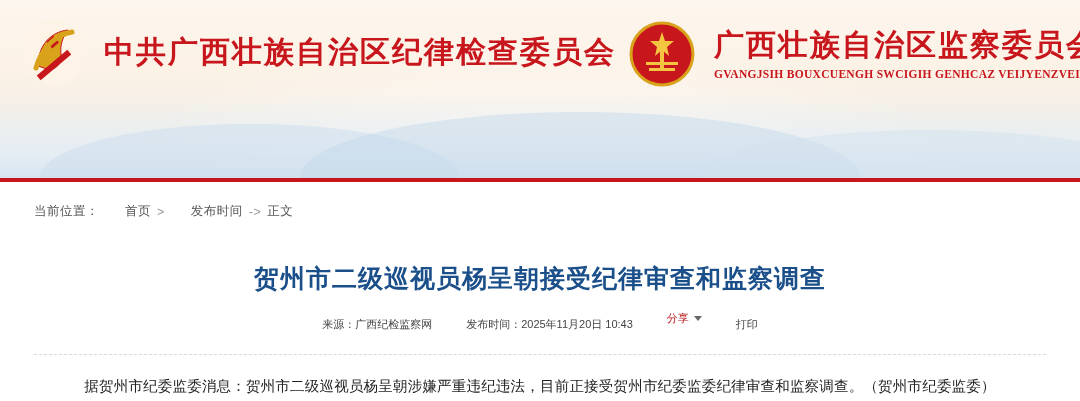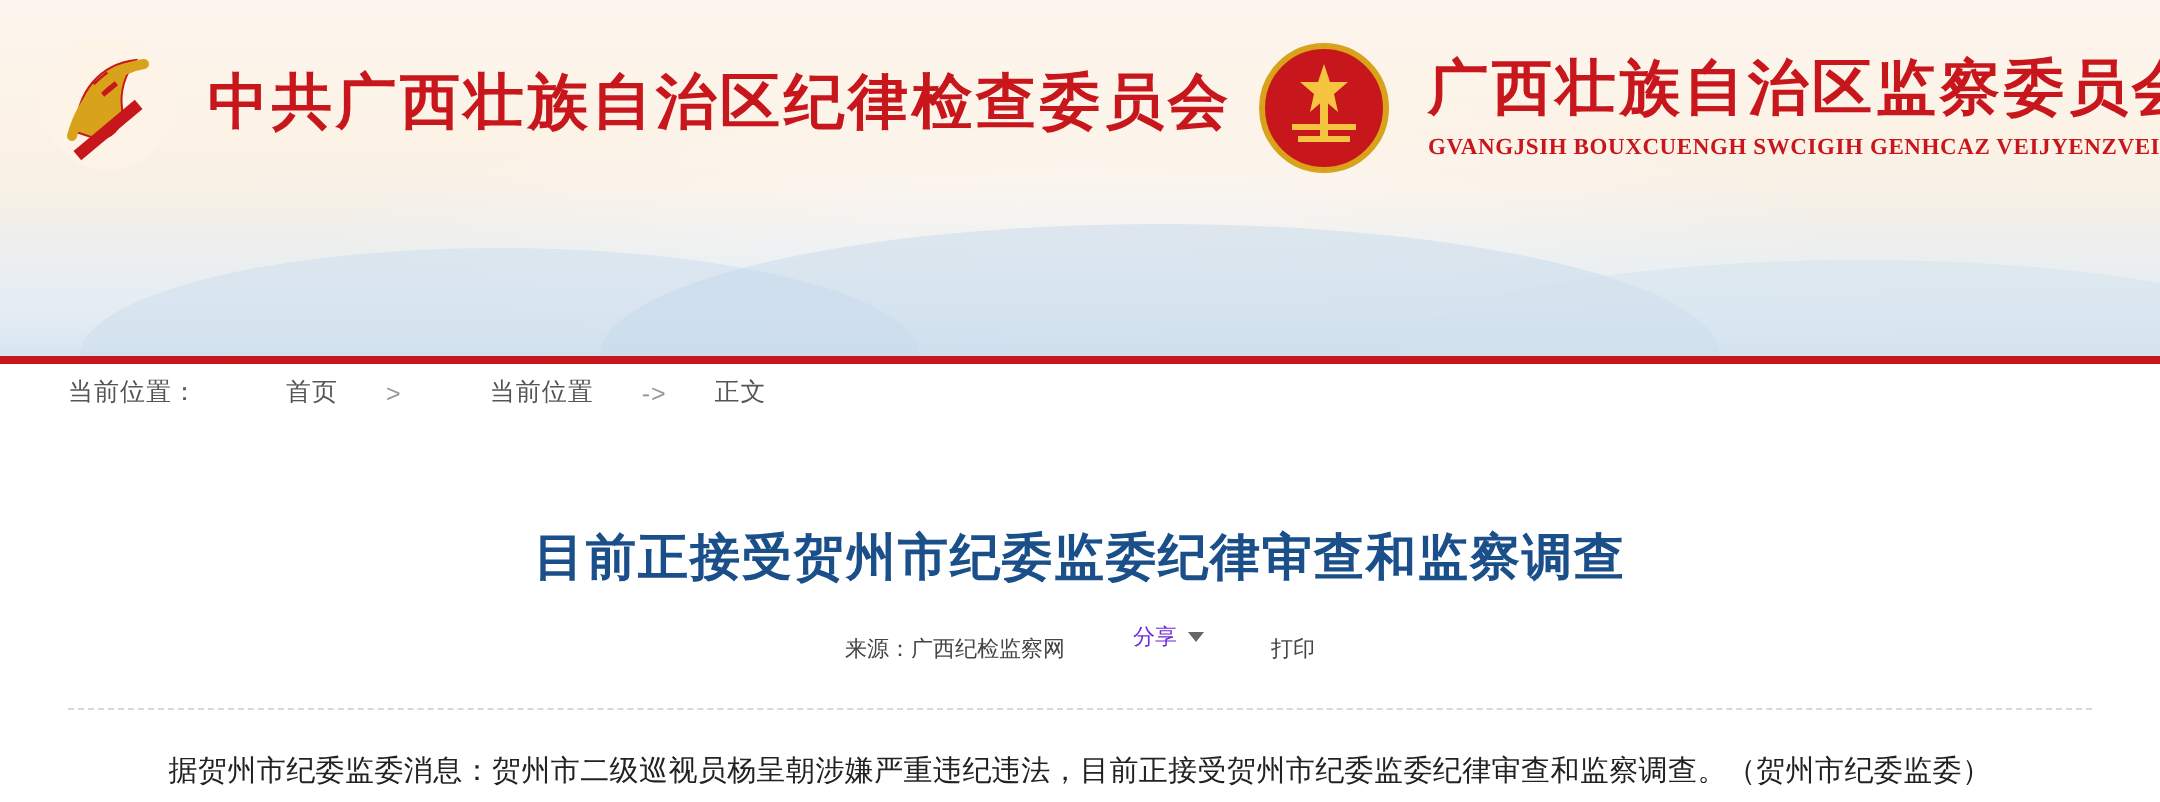--- a/index.html
+++ b/index.html
@@ -104,28 +104,28 @@
     left: 0; right: 0;
     top: 178px;
     height: 4px;
     background: #c8161d;
     z-index: 5;
   }
 
   
   .breadcrumb {
     position: absolute;
-    top: 188px;
+    top: 203px;
     left: 34px;
     font-size: 12.5px;
     color: #555;
     letter-spacing: 0.5px;
     display: flex;
     align-items: center;
-    gap: 24px;
+    gap: 6px;
     white-space: nowrap;
   }
   .breadcrumb .crumb-link { color: #555; text-decoration: none; margin-left: 20px; }
   .breadcrumb .sep { color: #999; }
 
   
   .article {
     position: absolute;
     top: 246px;
     left: 0;
@@ -149,21 +149,21 @@
     gap: 34px;
     font-size: 11px;
     color: #444;
     position: relative;
   }
   .meta-item { white-space: nowrap; }
   .meta-share {
     display: inline-flex;
     align-items: center;
     gap: 5px;
-    color: #6d28d9;
+    color: #b91c1c;
     position: relative;
     top: -6px;
   }
   .caret-down {
     width: 0; height: 0;
     border-left: 4px solid transparent;
     border-right: 4px solid transparent;
     border-top: 5px solid #666;
     display: inline-block;
   }
@@ -235,30 +235,31 @@
 
     </div>
   </div>
 
   <div class="red-rule"></div>
 
   <div class="breadcrumb">
     <span>当前位置：</span>
     <a class="crumb-link" href="#">首页</a>
     <span class="sep">&gt;</span>
-    <a class="crumb-link" href="#">当前位置</a>
+    <a class="crumb-link" href="#">发布时间</a>
     <span class="sep">-&gt;</span>
     <span>正文</span>
   </div>
 
   <div class="article">
-    <h1 class="article-title">目前正接受贺州市纪委监委纪律审查和监察调查</h1>
+    <h1 class="article-title">贺州市二级巡视员杨呈朝接受纪律审查和监察调查</h1>
 
     <div class="meta-row">
       <span class="meta-item"><span>来源：</span><span>广西纪检监察网</span></span>
+      <span class="meta-item"><span>发布时间：</span><span>2025年11月20日 10:43</span></span>
       <span class="meta-share">
         <span>分享</span>
         <span class="caret-down"></span>
       </span>
       <span class="meta-print">打印</span>
     </div>
 
     <div class="divider"></div>
 
     <div class="body-text">据贺州市纪委监委消息：贺州市二级巡视员杨呈朝涉嫌严重违纪违法，目前正接受贺州市纪委监委纪律审查和监察调查。（贺州市纪委监委）</div>

